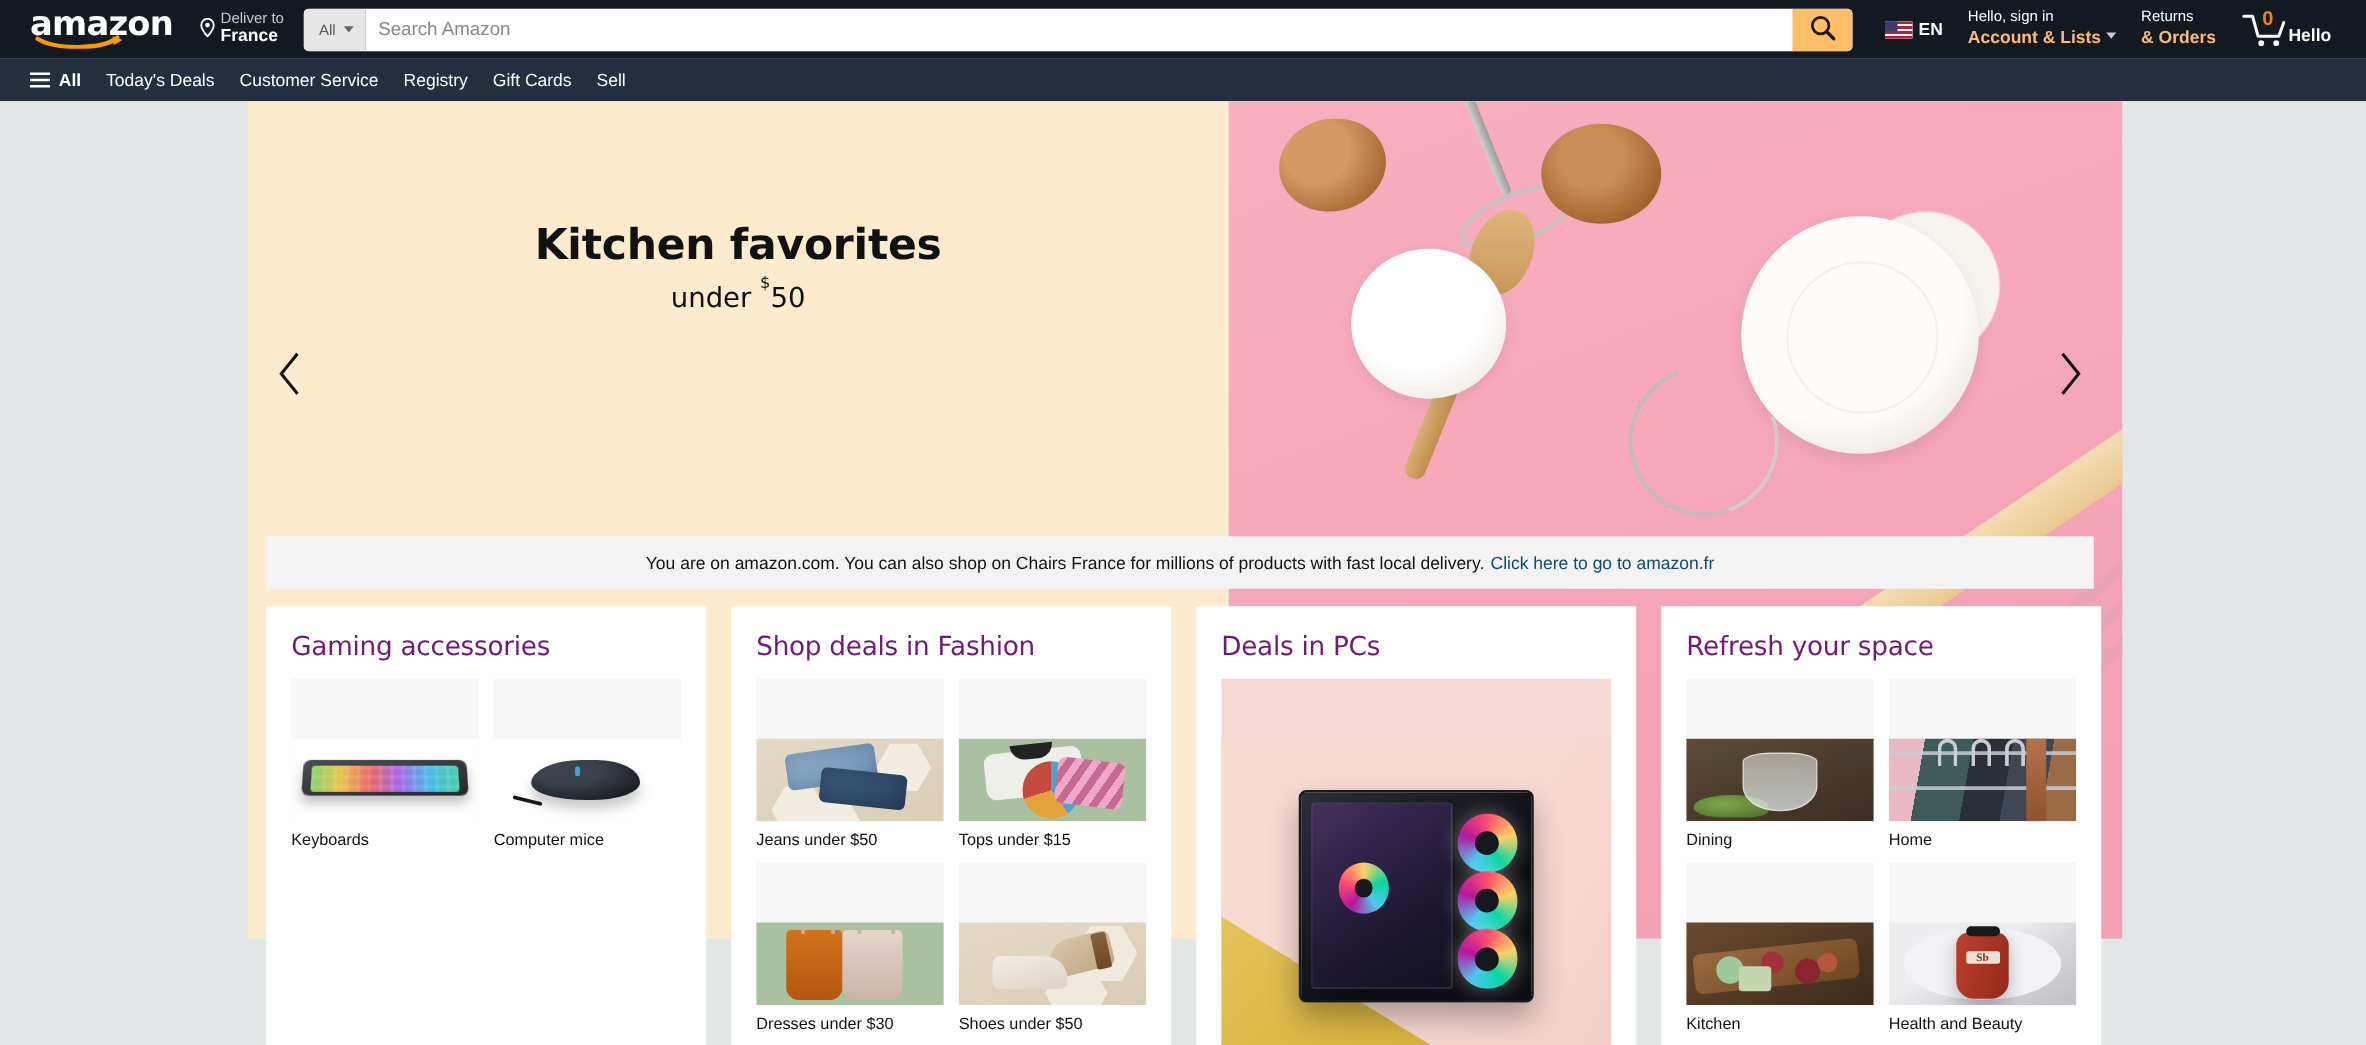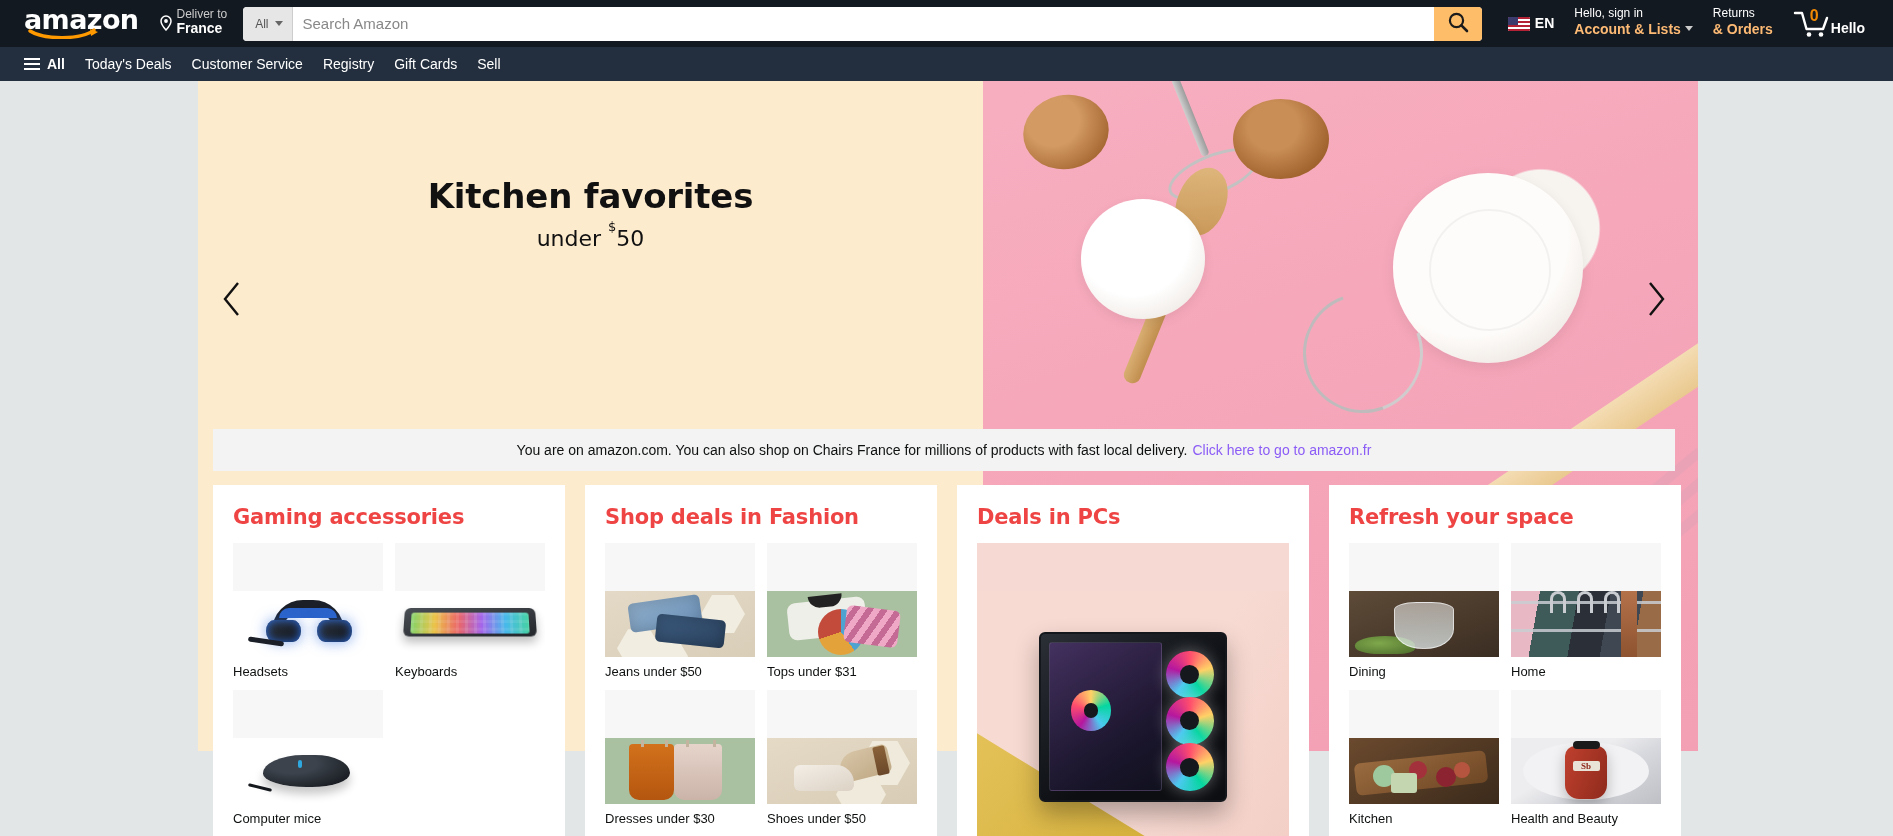--- a/index.html
+++ b/index.html
@@ -204,33 +204,33 @@
   .hero-arrow.left { left: 210px; }
   .hero-arrow.right { left: 1634px; }
   .chev { width: 22px; height: 38px; }
 
   
   .notice {
     position: absolute; left: 213px; top: 348px; width: 1462px; height: 42px;
     background: #F3F3F3; display: flex; align-items: center; justify-content: center;
     font-size: 14px; color: #0F1111; z-index: 8;
   }
-  .notice a { color: #8b5cf6; text-decoration: none; margin-left: 5px; cursor: pointer; text-align: right; }
+  .notice a { color: #0c4a6e; text-decoration: none; margin-left: 5px; cursor: pointer; text-align: right; }
 
   
   .cards {
     position: absolute; left: 213px; top: 404px; width: 1468px;
     display: flex; gap: 20px; z-index: 9;
   }
   .card {
     width: 356px; background: #fff; padding: 20px 20px 0 20px;
     display: flex; flex-direction: column; height: 420px;
   }
   .card-title {
-    font-size: 21px; font-weight: 700; color: #ef4444; margin-bottom: 14px;
+    font-size: 21px; font-weight: 400; color: #701a75; margin-bottom: 14px;
     font-family: "DejaVu Sans", sans-serif; letter-spacing: -0.2px;
   }
   .grid4 { display: grid; grid-template-columns: 1fr 1fr; gap: 10px 12px; }
   .tile { display: flex; flex-direction: column; cursor: pointer; }
   .tile-img {
     width: 100%; height: 114px; background: #F7F7F7;
     position: relative; overflow: hidden;
   }
   .tile-cap { font-size: 13px; color: #0F1111; margin-top: 7px; line-height: 1.25; }
   .big-img {
@@ -643,31 +643,20 @@
     <a>Click here to go to amazon.fr</a>
   </div>
 
   <div class="cards">
 
     <div class="card">
       <div class="card-title">Gaming accessories</div>
       <div class="grid4">
         <div class="tile">
           <div class="tile-img">
-              <div class="art art-headset">
-                <div class="band"></div>
-                <div class="cupL"></div>
-                <div class="cupR"></div>
-                <div class="mic"></div>
-              </div>
-            </div>
-          <div class="tile-cap">Headsets</div>
-        </div>
-        <div class="tile">
-          <div class="tile-img">
               <div class="art art-keyboard">
                 <div class="kb">
                   <div class="keys"></div>
                 </div>
               </div>
             </div>
           <div class="tile-cap">Keyboards</div>
         </div>
         <div class="tile">
           <div class="tile-img">
@@ -698,21 +687,21 @@
           <div class="tile-cap">Jeans under $50</div>
         </div>
         <div class="tile">
           <div class="tile-img">
               <div class="art art-tops">
                 <div class="tee"></div>
                 <div class="circle"></div>
                 <div class="cami"></div>
               </div>
             </div>
-          <div class="tile-cap">Tops under $31</div>
+          <div class="tile-cap">Tops under $15</div>
         </div>
         <div class="tile">
           <div class="tile-img">
               <div class="art art-dress">
                 <div class="dA"></div>
                 <div class="dB"></div>
                 <div class="strap" style="left:24%"></div>
                 <div class="strap" style="left:40%"></div>
                 <div class="strap" style="left:54%"></div>
                 <div class="strap" style="left:72%"></div>

